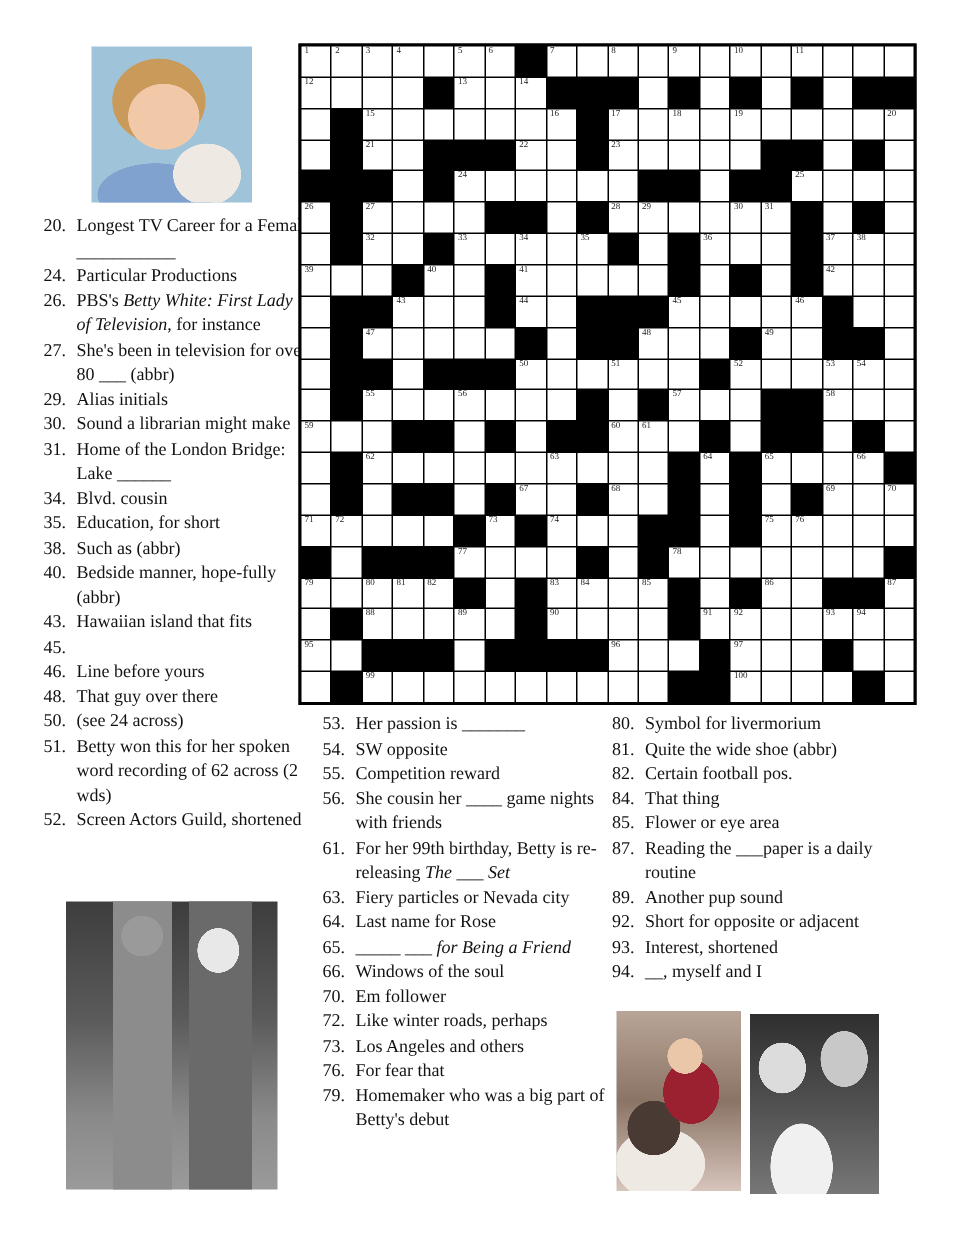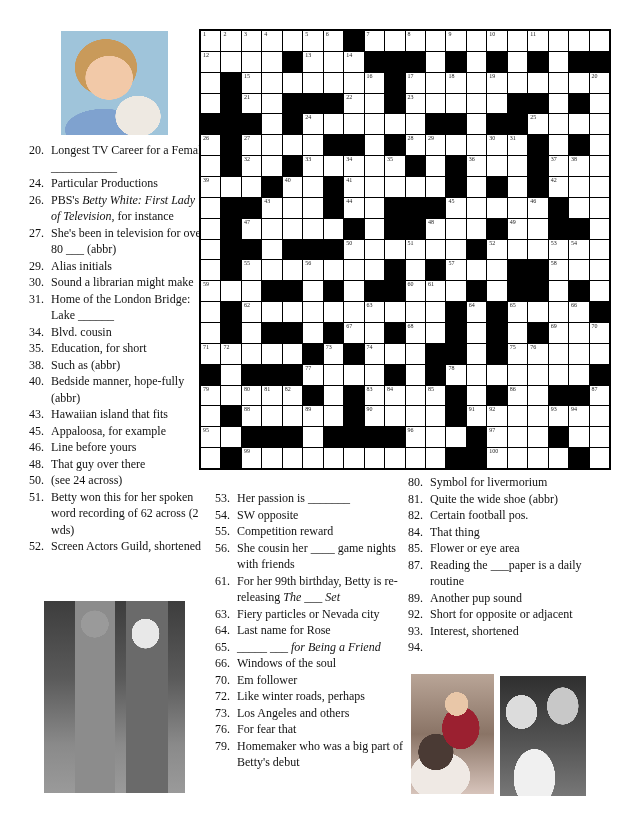--- a/index.html
+++ b/index.html
@@ -24,21 +24,21 @@
                 radial-gradient(ellipse 45% 25% at 35% 85%, #efe9e4 0 80%, transparent 81%),
                 linear-gradient(180deg, #b9a597 0%, #8a7466 50%, #d7c4bb 100%); }
   #photo-friends { left:500px; top:676px; width:86px; height:120px;
     background: radial-gradient(ellipse 26% 20% at 25% 30%, #dcdcdc 0 70%, transparent 71%),
                 radial-gradient(ellipse 26% 22% at 73% 25%, #c8c8c8 0 70%, transparent 71%),
                 radial-gradient(ellipse 30% 30% at 40% 85%, #f0f0f0 0 80%, transparent 81%),
                 linear-gradient(180deg, #2f2f2f 0%, #505050 50%, #777 100%); }
 
   .clue-col { position:absolute; font-size:12px; line-height:16.5px; }
   #col-left { left:29px; top:142px; width:178px; }
-  #col-mid { left:215px; top:474px; width:195px;margin-top:16px; }
+  #col-mid { left:215px; top:474px; width:195px; }
   #col-right { left:408px; top:474px; width:200px; }
   .clue { display:flex; }
   .clue .num { flex:0 0 auto; width:22px; text-align:left; }
   .clue .txt { flex:1 1 auto; }
   .clue .txt i { }
 
   #grid { position:absolute; left:199px; top:29px; width:412px; height:441px;
     border:2px solid #000; box-sizing:border-box; display:grid;
     grid-template-columns:repeat(20, 1fr); grid-template-rows:repeat(21, 1fr); background:#000; gap:1px; }
   .cell { background:#fff; position:relative; }
@@ -94,21 +94,20 @@
     <div class="clue">
       <span class="num">40.</span>
       <span class="txt">Bedside manner, hope-fully (abbr)</span>
     </div>
     <div class="clue">
       <span class="num">43.</span>
       <span class="txt">Hawaiian island that fits</span>
     </div>
     <div class="clue">
       <span class="num">45.</span>
-      <span class="txt">Appaloosa, for example</span>
     </div>
     <div class="clue">
       <span class="num">46.</span>
       <span class="txt">Line before yours</span>
     </div>
     <div class="clue">
       <span class="num">48.</span>
       <span class="txt">That guy over there</span>
     </div>
     <div class="clue">
@@ -838,17 +837,18 @@
     <div class="clue">
       <span class="num">92.</span>
       <span class="txt">Short for opposite or adjacent</span>
     </div>
     <div class="clue">
       <span class="num">93.</span>
       <span class="txt">Interest, shortened</span>
     </div>
     <div class="clue">
       <span class="num">94.</span>
+      <span class="txt">__, myself and I</span>
     </div>
   </div>
 
 <div class="photo" id="photo-dog"></div>
 <div class="photo" id="photo-friends"></div>
 
 </body></html>

